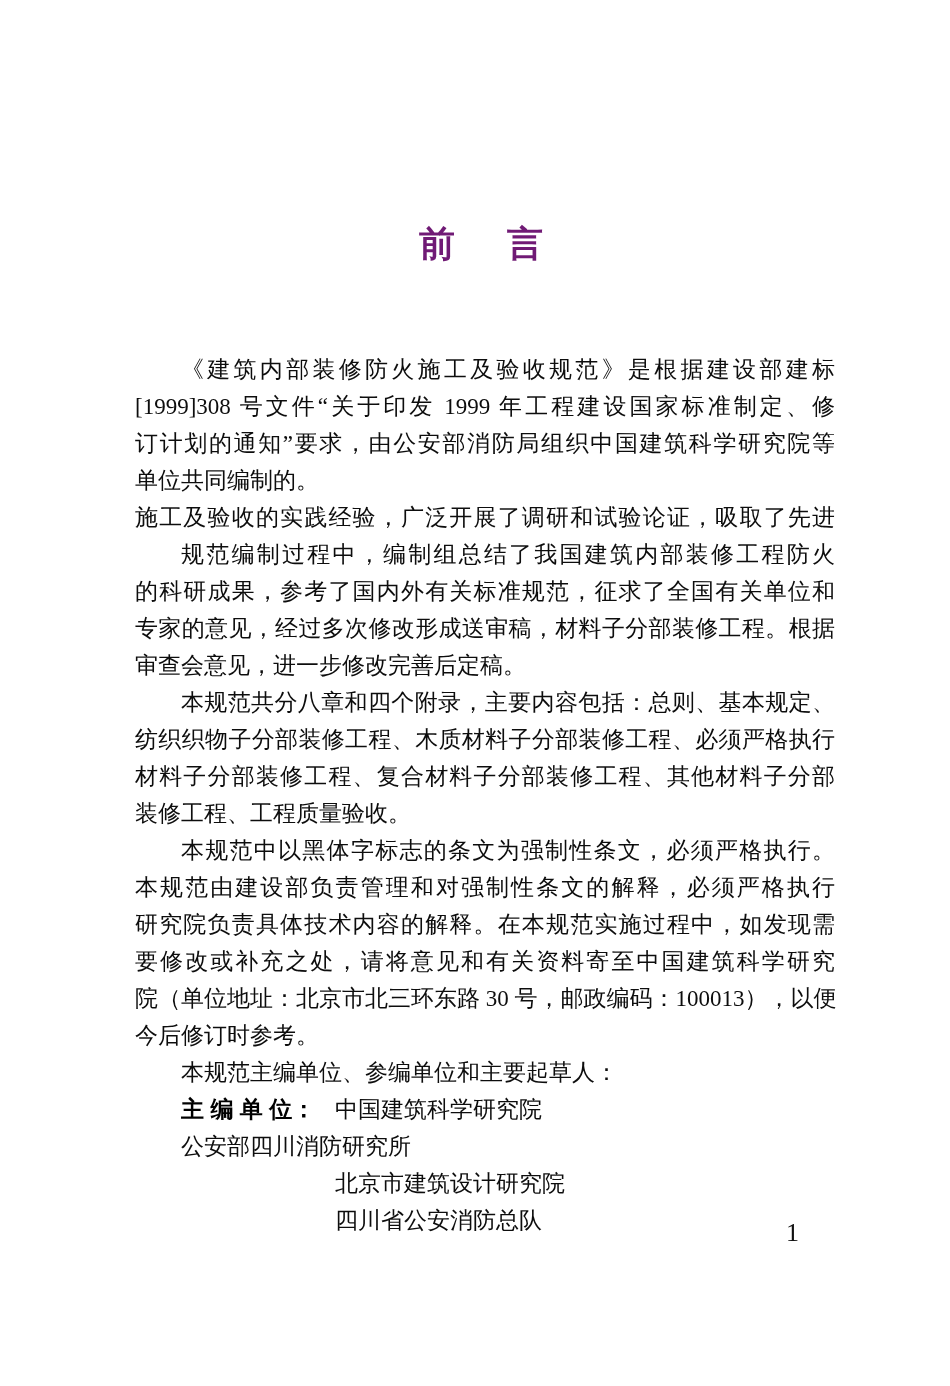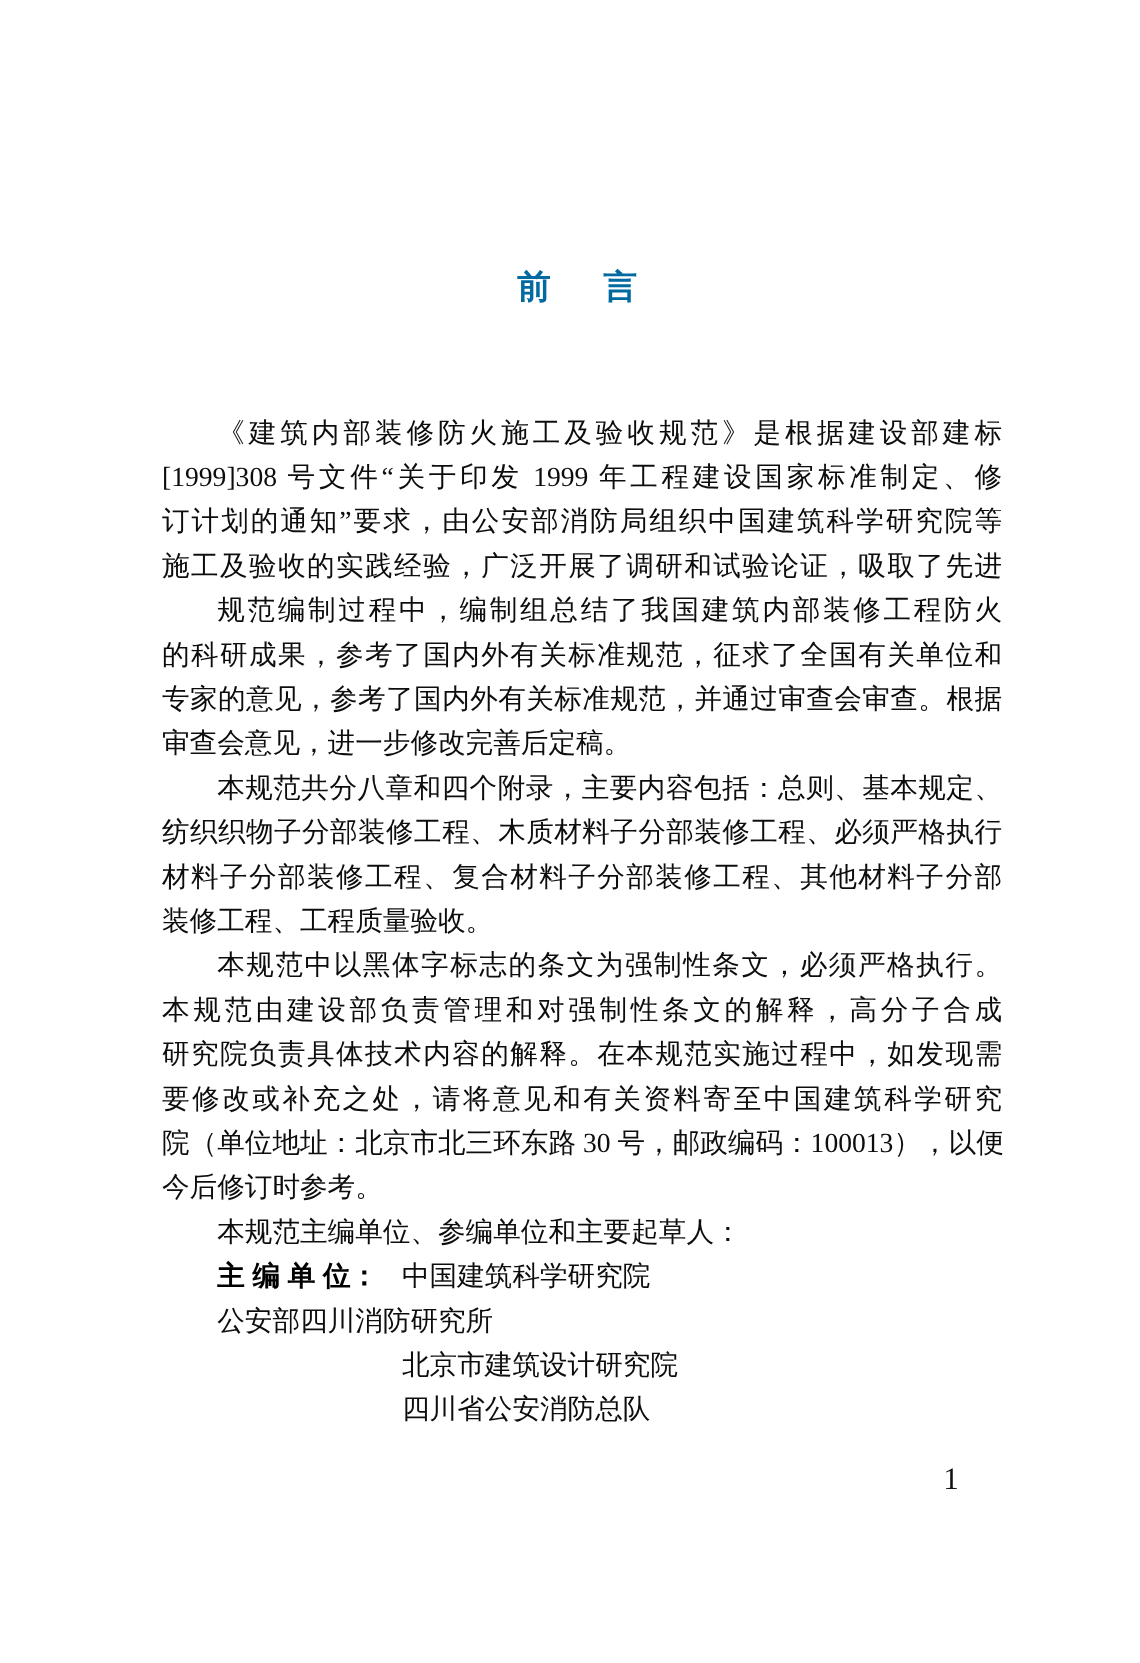--- a/index.html
+++ b/index.html
@@ -19,27 +19,27 @@
   }
   .content {
     position: absolute;
     left: 135px;
     top: 222px;
     width: 700px;
   }
   .doc-title {
     margin: 0;
     font-family: "Liberation Sans", sans-serif;
-    font-size: 28px;
+    font-size: 36px;
     line-height: 1.2;
     font-weight: bold;
     text-align: center;
     letter-spacing: 8px;
     white-space: pre;
-    color: #0369a1;
+    color: #701a75;
   }
   .doc-body {
     margin-top: 86px;
     font-size: 23px;
     line-height: 37px;
     color: #0d0d0d;
   }
   .ln {
     text-align: justify;
     text-align-last: justify;
@@ -86,31 +86,32 @@
 
 <div class="page">
   <div class="content">
 
     <h1 class="doc-title">前　言</h1>
 
     <div class="doc-body">
       <div class="ln ind">《建筑内部装修防火施工及验收规范》是根据建设部建标</div>
       <div class="ln">[1999]308 号文件“关于印发 1999 年工程建设国家标准制定、修</div>
       <div class="ln">订计划的通知”要求，由公安部消防局组织中国建筑科学研究院等</div>
+      <div class="ln end">单位共同编制的。</div>
       <div class="ln">施工及验收的实践经验，广泛开展了调研和试验论证，吸取了先进</div>
       <div class="ln ind">规范编制过程中，编制组总结了我国建筑内部装修工程防火</div>
       <div class="ln">的科研成果，参考了国内外有关标准规范，征求了全国有关单位和</div>
-      <div class="ln">专家的意见，参考了国内外有关标准规范，并通过审查会审查。根据</div>
+      <div class="ln">专家的意见，经过多次修改形成送审稿，材料子分部装修工程。根据</div>
       <div class="ln end">审查会意见，进一步修改完善后定稿。</div>
       <div class="ln ind">本规范共分八章和四个附录，主要内容包括：总则、基本规定、</div>
       <div class="ln">纺织织物子分部装修工程、木质材料子分部装修工程、必须严格执行</div>
       <div class="ln">材料子分部装修工程、复合材料子分部装修工程、其他材料子分部</div>
       <div class="ln end">装修工程、工程质量验收。</div>
       <div class="ln ind">本规范中以黑体字标志的条文为强制性条文，必须严格执行。</div>
-      <div class="ln">本规范由建设部负责管理和对强制性条文的解释，高分子合成</div>
+      <div class="ln">本规范由建设部负责管理和对强制性条文的解释，必须严格执行</div>
       <div class="ln">研究院负责具体技术内容的解释。在本规范实施过程中，如发现需</div>
       <div class="ln">要修改或补充之处，请将意见和有关资料寄至中国建筑科学研究</div>
       <div class="ln">院（单位地址：北京市北三环东路 30 号，邮政编码：100013），以便</div>
       <div class="ln end">今后修订时参考。</div>
       <div class="ln ind end">本规范主编单位、参编单位和主要起草人：</div>
 
       <div class="units">
         <div class="unit-row">
           <span class="unit-label">主 编 单 位：</span>
           <span class="unit-value">中国建筑科学研究院</span>

